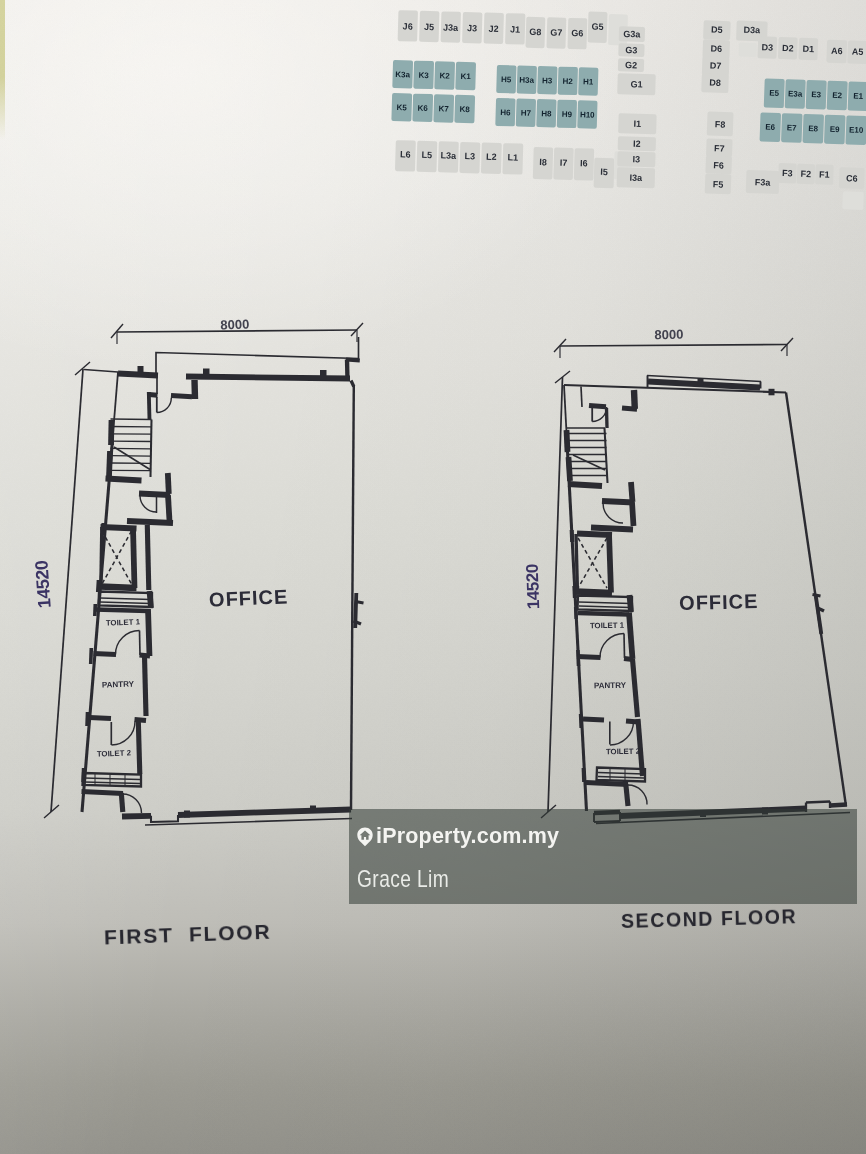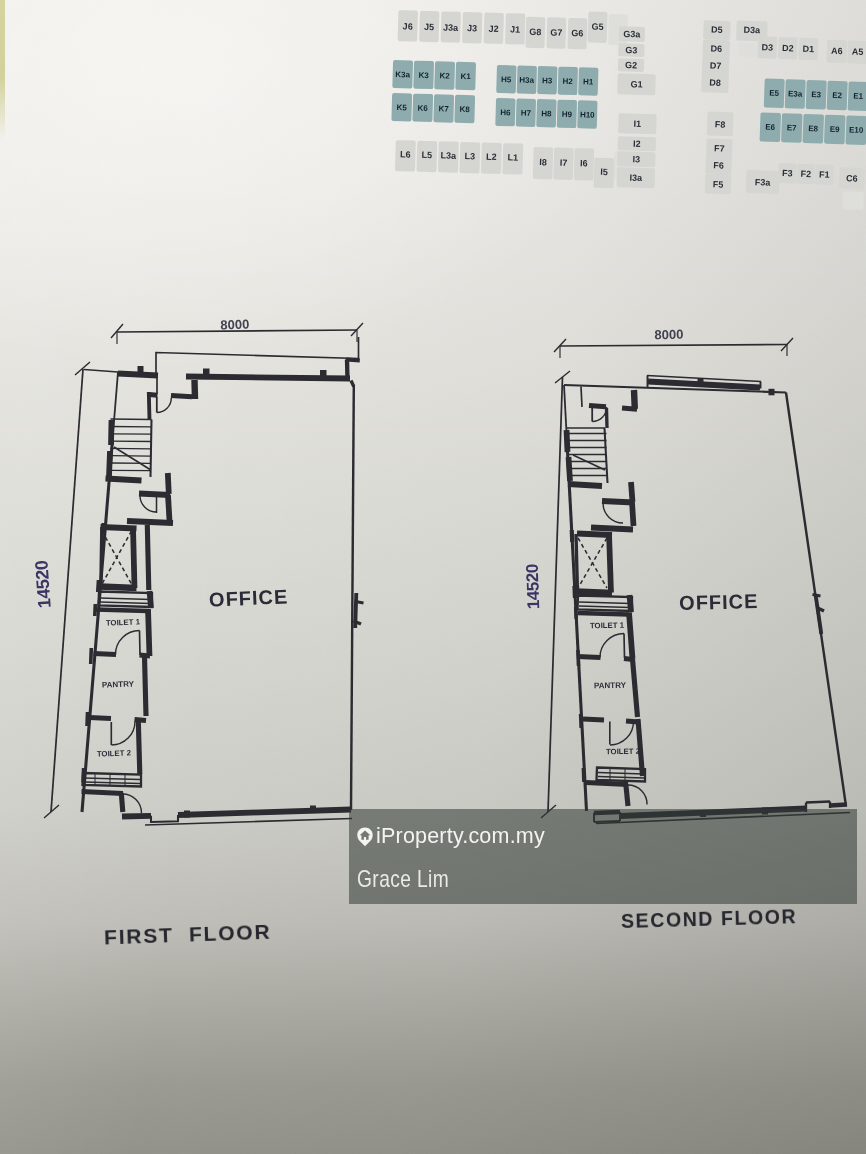--- a/index.html
+++ b/index.html
@@ -476,21 +476,21 @@
 </svg>
 
 <div class="abs" style="left:349px;top:809px;width:508px;height:95px;background:rgba(49,58,53,0.55);"></div>
 
 <svg class="abs" style="left:356px;top:827px" width="18" height="21.5" viewBox="0 0 20 24">
   <path fill="#f4f4f1" fill-rule="evenodd" d="M10,0.5 C15,0.5 18.6,4.1 18.6,9.0 C18.6,12.3 16.8,15.2 14.2,17.4 L10,21.5 L5.8,17.4 C3.2,15.2 1.4,12.3 1.4,9.0 C1.4,4.1 5,0.5 10,0.5 Z
            M10,3.8 L4.0,9.3 L6.0,9.3 L6.0,14.2 L8.8,14.2 L8.8,11.2 L11.2,11.2 L11.2,14.2 L14.0,14.2 L14.0,9.3 L16.0,9.3 Z"></path>
 </svg>
 
 <div class="abs" style="left:376px;top:824px;width:280px;height:26px;color:#f4f4f1;
-  font-weight:normal;font-size:21.5px;letter-spacing:0.2px;filter:blur(0.4px);">iProperty.com.my</div>
+  font-weight:bold;font-size:21.5px;letter-spacing:0.2px;filter:blur(0.4px);">iProperty.com.my</div>
 
 <div class="abs" style="left:357px;top:865px;width:280px;height:30px;color:#e9ebe7;
   font-weight:400;font-size:24px;letter-spacing:0.5px;transform:scaleX(0.80);transform-origin:0 0;filter:blur(0.4px);">Grace Lim</div>
 
 <div class="abs" style="left:104px;top:922px;width:200px;color:#26262e;font-size:21px;
   font-weight:bold;letter-spacing:1.8px;transform:rotate(-2deg);filter:blur(0.5px);">FIRST&nbsp; FLOOR</div>
 
 <div class="abs" style="left:621px;top:907px;width:220px;color:#26262e;font-size:19.5px;
   font-weight:bold;letter-spacing:1.6px;transform:rotate(-1.6deg);filter:blur(0.5px);">SECOND FLOOR</div>
 

